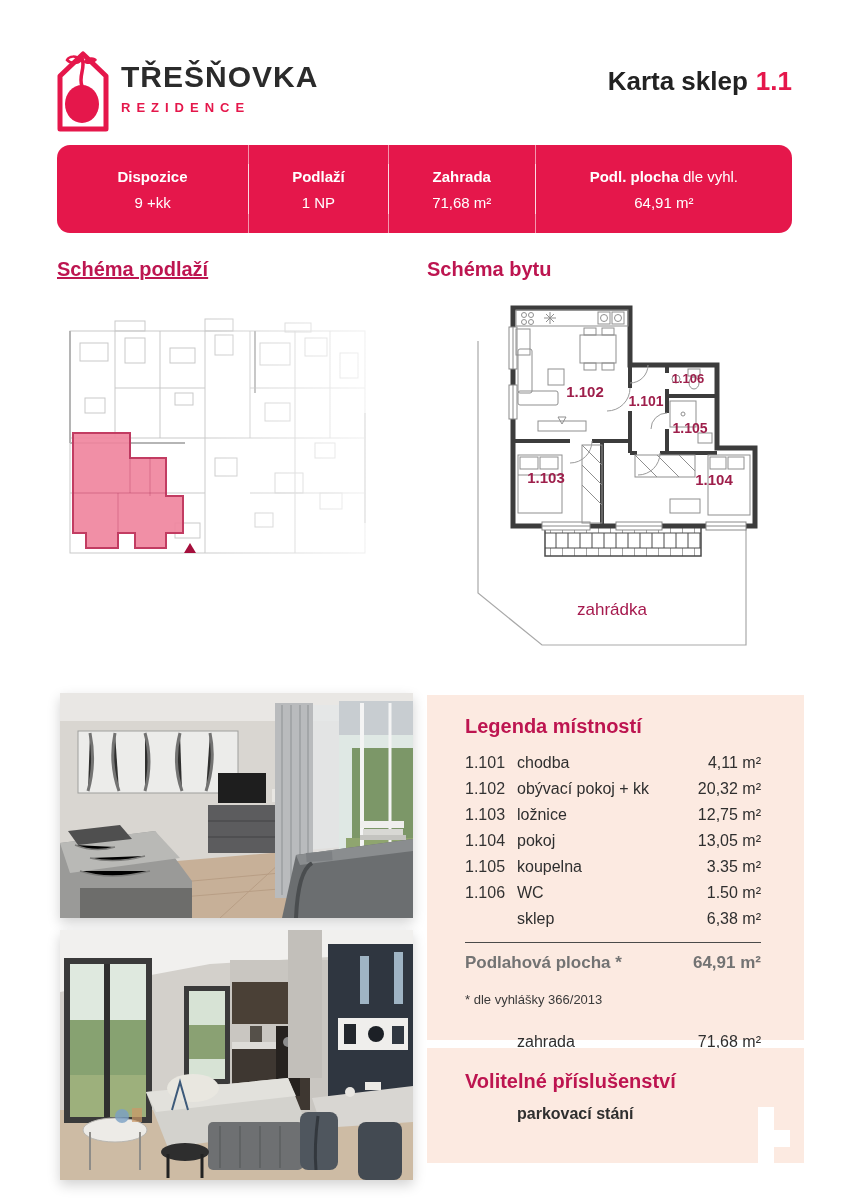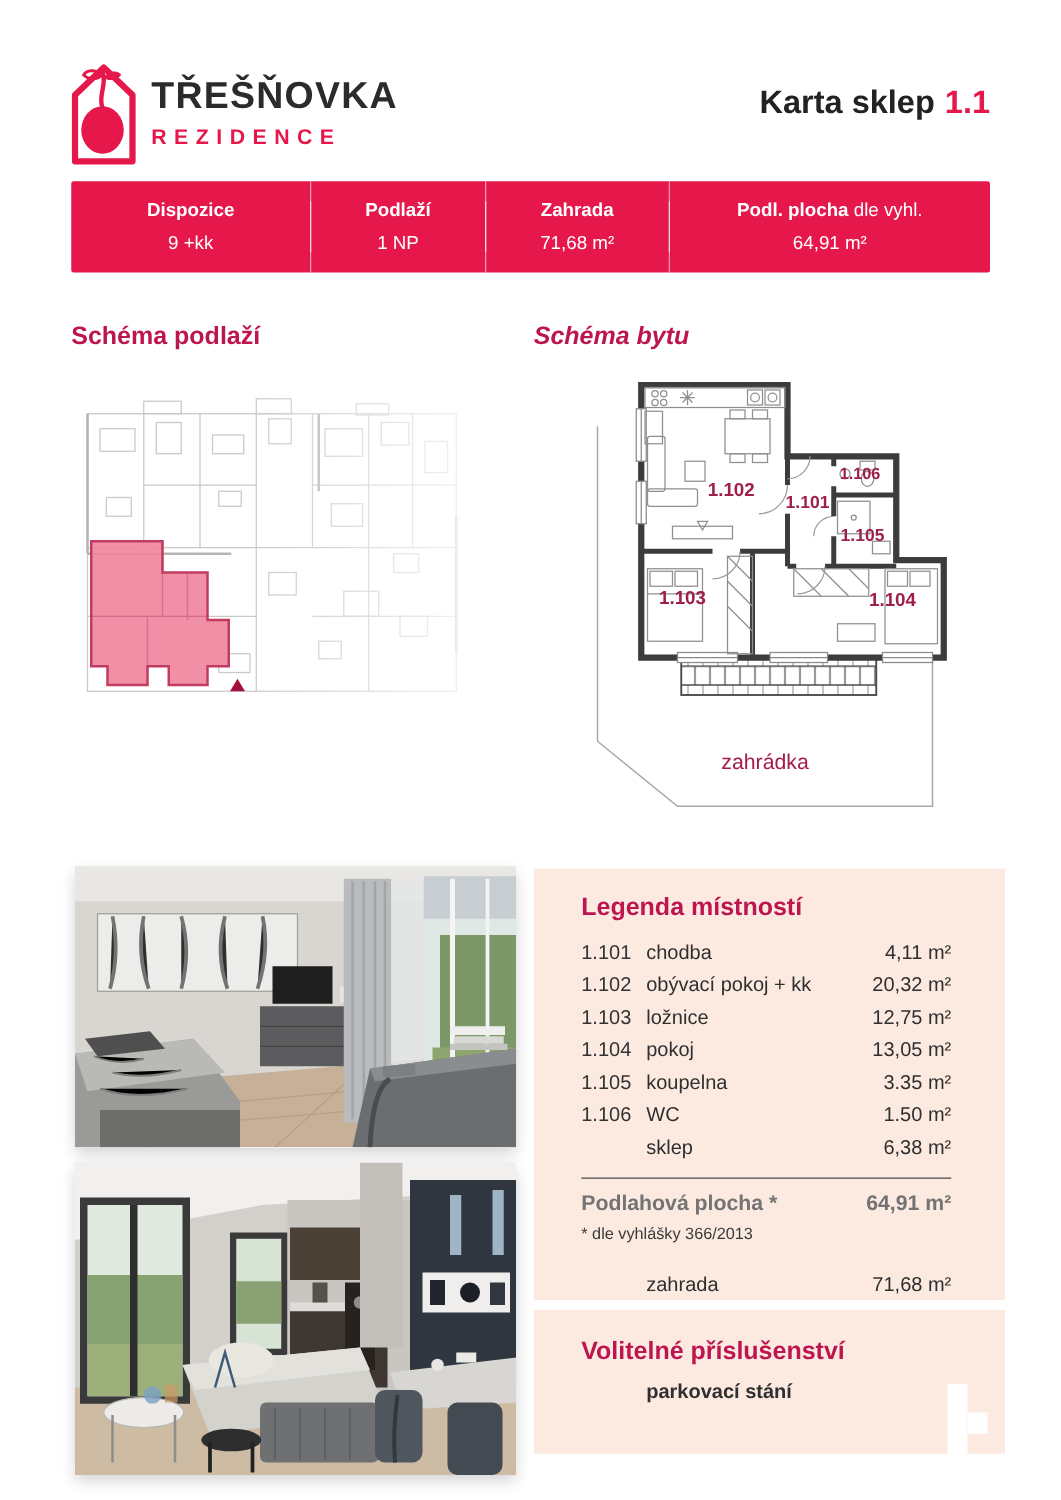--- a/index.html
+++ b/index.html
@@ -5,62 +5,62 @@
   * { margin:0; padding:0; box-sizing:border-box; }
   html,body { background:#ffffff; }
   body { font-family:"Liberation Sans", sans-serif; color:#2e2e2e; }
   .page { position:relative; width:849px; height:1200px; background:#fff; overflow:hidden; margin:0 auto;padding-left:36px; }
 
   
   .logo-wrap { position:absolute; left:57px; top:50px; width:330px; height:82px; display:flex; }
   .logo-icon { width:52px; height:82px; flex:0 0 auto; }
   .brand-text { margin-left:12px; padding-top:10px; }
   .brand-name { font-size:30px; font-weight:800; letter-spacing:1px; color:#2b2b2b; line-height:1.1; }
-  .brand-sub { margin-top:7px; font-size:17px; font-weight:700; letter-spacing:6px; color:#e5174b; }
+  .brand-sub { margin-top:7px; font-size:13px; font-weight:700; letter-spacing:6px; color:#e5174b; }
   .doc-title { position:absolute; right:57px; top:66px; font-size:26px; font-weight:800; color:#222; }
   .doc-title .unit { color:#e5174b; margin-left:8px; }
 
   
-  .banner { position:absolute; left:57px; top:145px; width:735px; height:73px; background:#e5174b; border-radius:2px; display:flex; align-items:stretch; color:#fff; }
+  .banner { position:absolute; left:57px; top:145px; width:735px; height:88px; background:#e5174b; border-radius:13px; display:flex; align-items:stretch; color:#fff; }
   .stat { display:flex; flex-direction:column; justify-content:center; align-items:center; gap:9px; }
   .stat.c1 { width:26%; } .stat.c2 { width:19%; } .stat.c3 { width:20%; } .stat.c4 { width:35%; }
   .stat + .stat { border-left:1px solid rgba(255,255,255,.55); }
   .stat { border-left-width:0; }
   .stat.c2, .stat.c3, .stat.c4 { position:relative; }
   .stat.c2::before, .stat.c3::before, .stat.c4::before { content:""; position:absolute; left:-1px; top:22%; height:56%; width:1px; background:rgba(255,255,255,.65); }
   .stat { border:none; }
   .stat-label { font-size:15px; font-weight:700; }
   .stat-label .note { font-weight:400; }
   .stat-value { font-size:15px; font-weight:400; }
 
   
   .section-title { position:absolute; font-size:20px; font-weight:800; color:#bd1550; }
-  .st-left { left:57px; top:258px; }
-  .st-right { left:427px; top:258px;font-style:italic; }
+  .st-left { left:57px; top:258px;text-decoration:underline; }
+  .st-right { left:427px; top:258px; }
 
   
   .floor-schematic { position:absolute; left:55px; top:293px; }
   .unit-plan { position:absolute; left:430px; top:293px; }
 
   
   .photo { position:absolute; left:60px; width:353px; overflow:hidden; box-shadow:0 5px 12px rgba(0,0,0,.18); }
   .photo-1 { top:693px; height:225px; }
   .photo-2 { top:930px; height:250px; }
 
   
   .panel { position:absolute; left:427px; width:377px; background:#fceae1; }
   .panel-legend { top:695px; height:345px; padding:20px 43px 0 38px; }
   .panel-options { top:1048px; height:115px; padding:22px 43px 0 38px; }
   .panel-title { font-size:20px; font-weight:800; color:#bd1550; margin-bottom:12px; }
   .legend-row { display:grid; grid-template-columns:52px 1fr auto; font-size:16px; line-height:26px; color:#2f2f2f; }
   .legend-row .rid { color:#333; }
   .legend-row .rarea { text-align:right; }
   .legend-sep { border:none; border-top:1.5px solid #4a4a4a; margin:10px 0 10px 0; }
   .total-row { display:grid; grid-template-columns:1fr auto; font-size:17px; font-weight:800; color:#737373; }
-  .total-note { font-size:13px; color:#3a3a3a; margin-top:6px; }
+  .total-note { font-size:13px; color:#3a3a3a; margin-top:19px; }
   .garden-row { display:grid; grid-template-columns:52px 1fr auto; font-size:16px; color:#2f2f2f; margin-top:26px; }
   .options-item { font-size:16px; color:#2f2f2f; padding-left:52px; margin-top:2px;font-weight:bold; }
   .cut-a, .cut-b { position:absolute; background:#fff; }
   .cut-a { left:331px; top:59px; width:16px; height:56px; }
   .cut-b { left:347px; top:82px; width:16px; height:17px; }
 </style>
 </head>
 <body>
 
 <div class="page">

